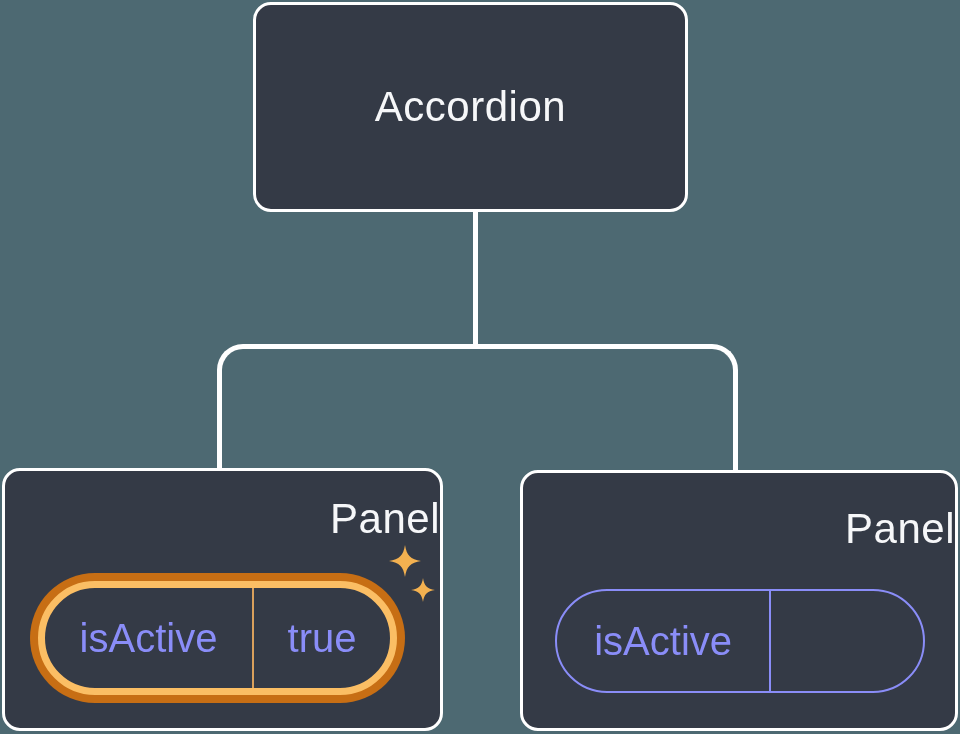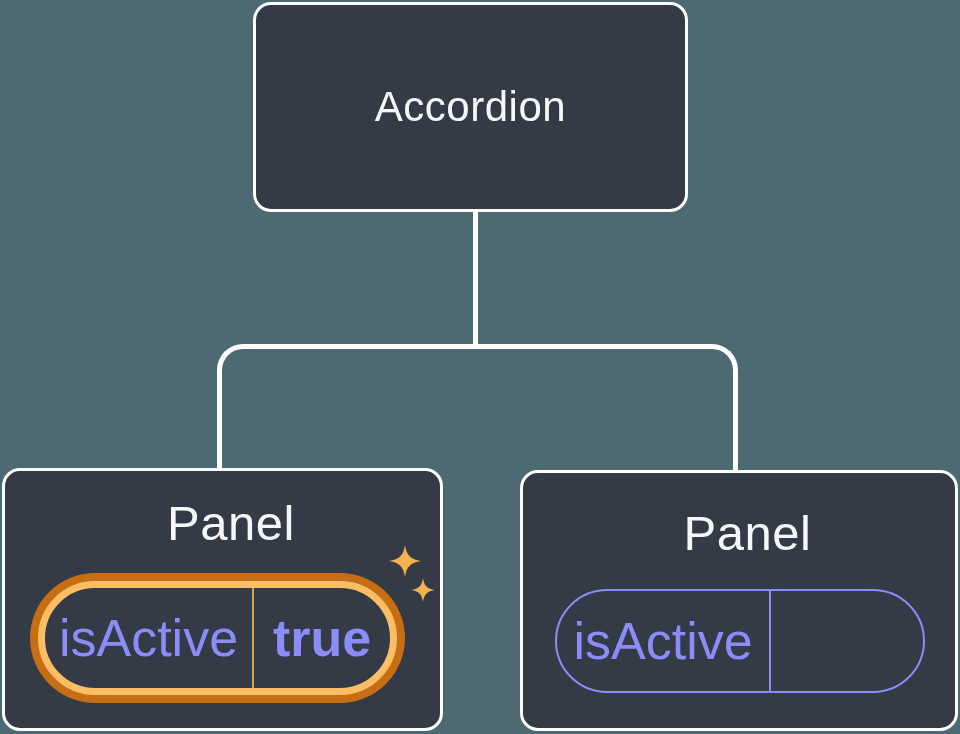--- a/index.html
+++ b/index.html
@@ -33,23 +33,23 @@
     font-size: 42px;
     font-weight: 500;
     letter-spacing: 0.5px;
   }
   .node-panel-left  { left: 2px;   top: 468px; width: 441px; height: 263px; }
   .node-panel-right { left: 520px; top: 470px; width: 438px; height: 261px; }
 
   .panel-title {
     position: absolute;
     left: 17px; right: 0;
-    text-align: center;
+    text-align: right;
     color: var(--title-text, #f6f7f9);
-    font-size: 49px;
+    font-size: 42px;
     font-weight: 500;
     letter-spacing: 0.5px;
   }
   .node-panel-left  .panel-title { top: 24px; }
   .node-panel-right .panel-title { top: 32px; }
 
   
   .connector-stem {
     position: absolute;
     left: 473px; top: 212px;
@@ -97,25 +97,25 @@
     display: flex;
     align-items: stretch;
     overflow: hidden;
   }
 
   .pill-cell {
     display: flex;
     align-items: center;
     justify-content: center;
     color: var(--purple, #8a8df8);
-    font-size: 52px;
+    font-size: 40px;
   }
   .cell-key   { flex: 0 0 60%; }
   .cell-value { flex: 1 1 auto; }
-  .value-bold { font-weight: 700; }
+  .value-bold { font-weight: 400; }
 
   .pill-divider-gold {
     flex: 0 0 2px;
     background: var(--divider-gold, #d9a05c);
   }
   .pill-divider-purple {
     flex: 0 0 2px;
     background: var(--purple, #8a8df8);
   }
   .pill-inactive .cell-key { flex-basis: 58%; }

